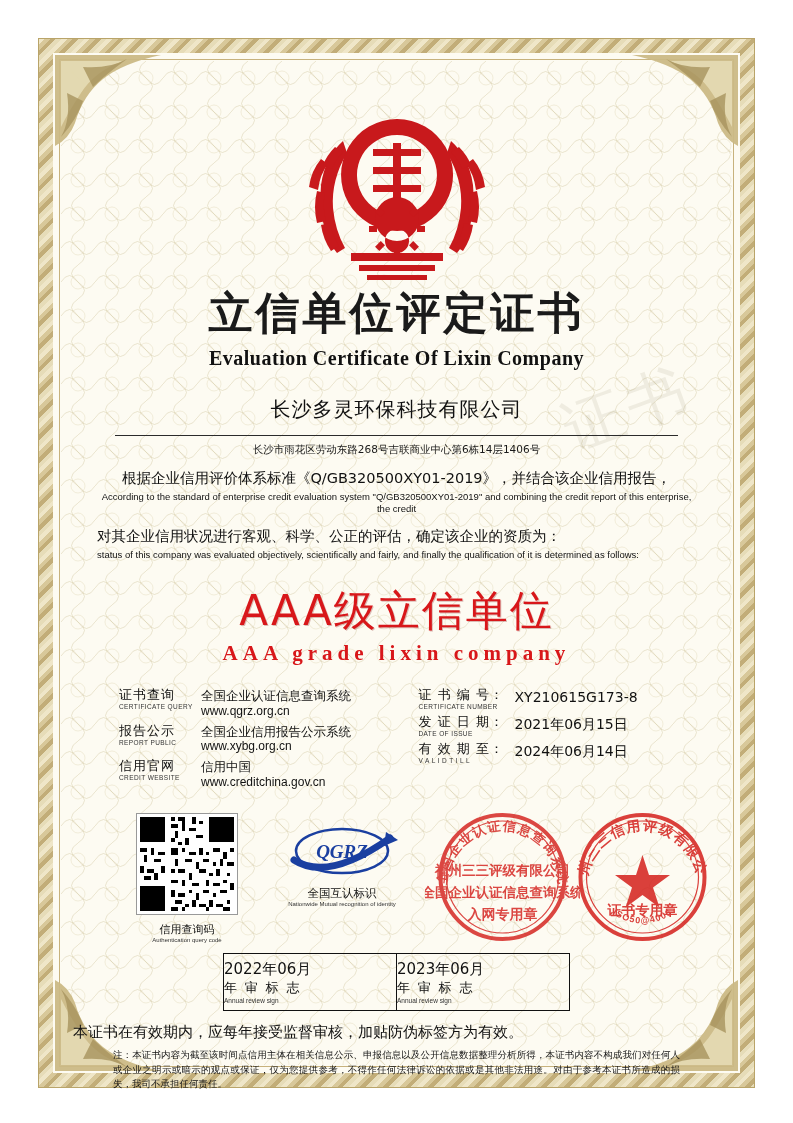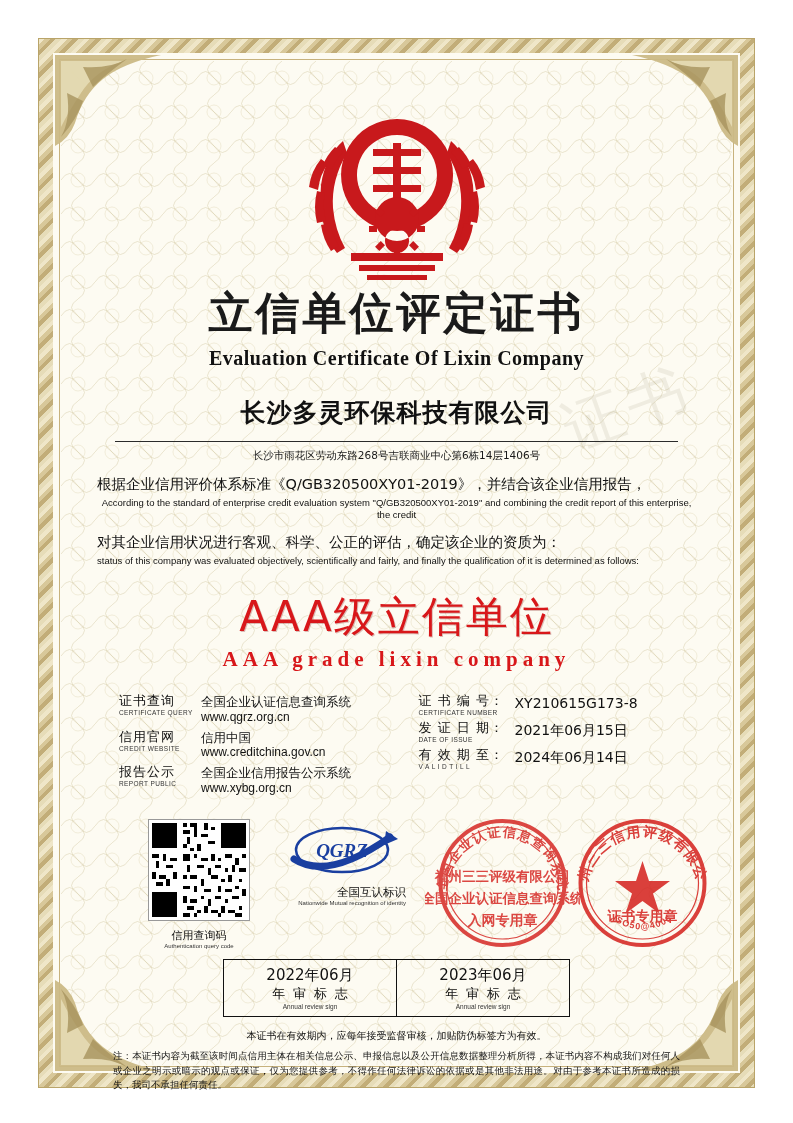--- a/index.html
+++ b/index.html
@@ -106,22 +106,22 @@
     font-size: 20px;
     font-weight: bold;
     letter-spacing: 0.5px;
     color: #111;
     margin-top: 4px;
   }
 
   .company {
     text-align: center;
     font-family: "DejaVu Sans", "Liberation Sans", sans-serif;
-    font-size: 25px;
-    font-weight: bold;
+    font-size: 20px;
+    font-weight: normal;
     color: #111;
     margin-top: 26px;
     letter-spacing: 1px;
   }
 
   .hr-rule {
     height: 1px;
     background: #2b2b2b;
     margin: 12px 42px 0 42px;
   }
@@ -134,21 +134,21 @@
     margin-top: 7px;
   }
 
   .para {
     margin: 12px 24px 0 24px;
     color: #111;
   }
   .para .cn {
     font-family: "DejaVu Sans", "Liberation Sans", sans-serif;
     font-size: 14.5px;
-    text-align: left;
+    text-align: center;
     line-height: 1.35;
   }
   .para .en {
     font-family: "Liberation Sans", sans-serif;
     font-size: 9.5px;
     text-align: center;
     line-height: 1.3;
     margin-top: 2px;
   }
   .para.left .cn { text-align: left; }
@@ -221,21 +221,21 @@
   .info-col.right .val { font-size: 14px; padding-top: 1px; }
 
   
   .midrow {
     position: relative;
     height: 142px;
     margin-top: 14px;
   }
   .qr-box {
     position: absolute;
-    left: 72px;
+    left: 60px;
     top: 4px;
     text-align: center;
     width: 108px;
   }
   .qr-img {
     width: 100px;
     height: 100px;
     border: 1px solid #999;
     background: #fff;
   }
@@ -246,22 +246,22 @@
     color: #111;
   }
   .qr-cap-en {
     font-family: "Liberation Sans", sans-serif;
     font-size: 6px;
     color: #333;
   }
   .qgrz-box {
     position: absolute;
     left: 205px;
-    top: 4px;
-    text-align: right;
+    top: 11px;
+    text-align: center;
     width: 128px;
   }
   .qgrz-cap-cn {
     font-family: "DejaVu Sans", "Liberation Sans", sans-serif;
     font-size: 11.5px;
     color: #111;
   }
   .qgrz-cap-en {
     font-family: "Liberation Sans", sans-serif;
     font-size: 6px;
@@ -283,21 +283,21 @@
     margin-top: 2px;
   }
   .annual-table {
     border-collapse: collapse;
     border: 1.6px solid #111;
   }
   .annual-table td {
     width: 172px;
     height: 52px;
     border: 1.6px solid #111;
-    text-align: center;
+    text-align: left;
     vertical-align: middle;
     padding: 2px 0;
     margin-top: 24px;
   }
   .an-date {
     font-family: "DejaVu Sans", "Liberation Sans", sans-serif;
     font-size: 15px;
     color: #111;
     display: block;
   }
@@ -309,23 +309,23 @@
   }
   .an-en {
     font-family: "Liberation Sans", sans-serif;
     font-size: 6.5px;
     color: #333;
     display: block;
   }
 
   .notice {
     font-family: "DejaVu Sans", "Liberation Sans", sans-serif;
-    font-size: 10px;
-    color: #111;
-    text-align: center;
+    font-size: 15px;
+    color: #111;
+    text-align: left;
     margin-top: 12px;
   }
   .footnote {
     font-family: "DejaVu Sans", "Liberation Sans", sans-serif;
     font-size: 9.5px;
     color: #111;
     line-height: 1.55;
     margin: 6px 40px 0 40px;
     text-align: justify;
   }
@@ -462,37 +462,37 @@
           </div>
           <div class="val">
             <span>全国企业认证信息查询系统</span>
             <span class="url">www.qgrz.org.cn</span>
           </div>
         </div>
 
 
         <div class="info-row">
           <div class="lbl">
+            <span class="cn">报告公示</span>
+            <span class="en">REPORT PUBLIC</span>
+          </div>
+          <div class="val">
+            <span>全国企业信用报告公示系统</span>
+            <span class="url">www.xybg.org.cn</span>
+          </div>
+        </div>
+
+        <div class="info-row">
+          <div class="lbl">
             <span class="cn">信用官网</span>
             <span class="en">CREDIT WEBSITE</span>
           </div>
           <div class="val">
             <span>信用中国</span>
             <span class="url">www.creditchina.gov.cn</span>
-          </div>
-        </div>
-
-        <div class="info-row">
-          <div class="lbl">
-            <span class="cn">报告公示</span>
-            <span class="en">REPORT PUBLIC</span>
-          </div>
-          <div class="val">
-            <span>全国企业信用报告公示系统</span>
-            <span class="url">www.xybg.org.cn</span>
           </div>
         </div>
       </div>
 
       <div class="info-col right">
 
         <div class="info-row">
           <div class="lbl">
             <span class="cn">证 书 编 号：</span>
             <span class="en">CERTIFICATE NUMBER</span>

